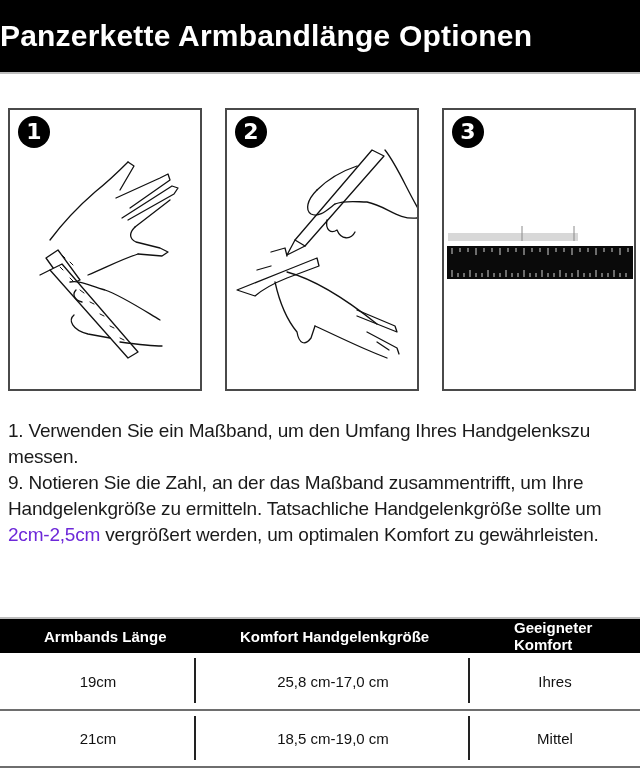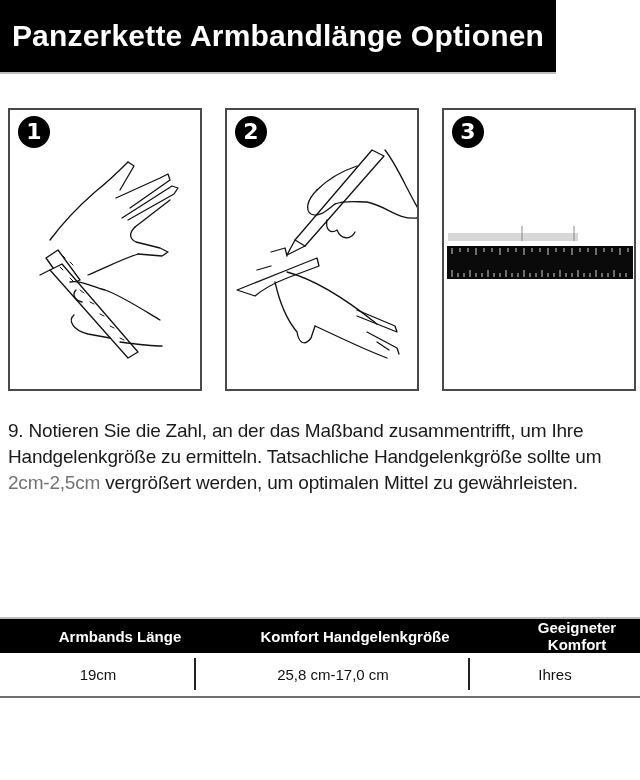--- a/index.html
+++ b/index.html
@@ -1,22 +1,22 @@
 <!DOCTYPE html>
 <html><head>
   <meta charset="utf-8">
   <style>
     * { box-sizing: border-box; margin: 0; padding: 0; }
     html, body { width: 640px; height: 780px; background: #ffffff; overflow: hidden; }
     body { position: relative; font-family: "Liberation Sans", sans-serif; color: #111; }
 
     .title-bar {
-      position: absolute; left: 0; top: 0; width: 556px; height: 74px;
+      position: absolute; left: 0; top: 0; width: 640px; height: 74px;
       background: #000; border-bottom: 2px solid #bdbdbd;
-      display: flex; align-items: center; justify-content: center;
+      display: flex; align-items: center; justify-content: flex-start;
     }
     .title-bar h1 {
       color: #fff; font-family: "Liberation Sans", sans-serif; font-weight: bold;
       font-size: 30px; letter-spacing: 0.2px; white-space: nowrap;
     }
 
     .panel {
       position: absolute; top: 108px; height: 283px;
       border: 2px solid #4a4a4a; background: #fff; overflow: hidden;
     }
@@ -31,34 +31,34 @@
       display: flex; align-items: center; justify-content: center; line-height: 1;
     }
     .panel svg { position: absolute; left: 0; top: 0; }
 
     .instructions {
       position: absolute; left: 8px; top: 418px; width: 630px;
       font-family: "Liberation Sans", sans-serif; font-size: 19px; line-height: 26px;
       color: #1a1a1a; letter-spacing: -0.2px;
     }
     .instructions p { margin: 0; }
-    .highlight { color: #737373; }
+    .highlight { color: #6d28d9; }
 
     .size-table {
       position: absolute; left: 0; top: 617px; width: 640px;
       border-collapse: collapse; table-layout: fixed;
     }
     .size-table th {
       background: #000; color: #fff; font-weight: bold; font-size: 15px;
-      height: 34px; text-align: center; font-family: "Liberation Sans", sans-serif;
+      height: 34px; text-align: left; font-family: "Liberation Sans", sans-serif;
       border-top: 2px solid #bdbdbd;
       padding-left: 44px;
     }
     .size-table td {
-      height: 44px; text-align: center; font-size: 15px; color: #111;
+      height: 57px; text-align: center; font-size: 15px; color: #111;
       border-bottom: 2px solid #6e6e6e; position: relative;
     }
     .size-table td .sep {
       position: absolute; right: 0; top: 5px; bottom: 6px; width: 2px; background: #222;
     }
     .col1 { width: 196px; }
     .col2 { width: 274px; }
     .col3 { width: 170px; }
   </style>
 </head>
@@ -189,21 +189,22 @@
         <line x1="164" y1="167" x2="164" y2="163"></line>
       <line x1="170" y1="167" x2="170" y2="160"></line>
         <line x1="176" y1="167" x2="176" y2="163"></line>
         <line x1="182" y1="167" x2="182" y2="163"></line>
     </g>
   </svg>
   <div class="badge">3</div>
 </div>
 
 <div class="instructions">
-  <p><span>9. Notieren Sie die Zahl, an der das Maßband zusammentrifft, um Ihre Handgelenkgröße zu ermitteln. Tatsachliche Handgelenkgröße sollte um </span><span class="highlight">2cm-2,5cm</span><span> vergrößert werden, um optimalen Mittel zu gewährleisten.</span></p>
+  <p>1. Verwenden Sie ein Maßband, um den Umfang Ihres Handgelenkszu messen.</p>
+  <p><span>9. Notieren Sie die Zahl, an der das Maßband zusammentrifft, um Ihre Handgelenkgröße zu ermitteln. Tatsachliche Handgelenkgröße sollte um </span><span class="highlight">2cm-2,5cm</span><span> vergrößert werden, um optimalen Komfort zu gewährleisten.</span></p>
 </div>
 
 <table class="size-table">
   <colgroup>
       <col class="col1">
       <col class="col2">
       <col class="col3">
     </colgroup>
   <thead>
     <tr>
@@ -211,14 +212,19 @@
       <th>Komfort Handgelenkgröße</th>
       <th>Geeigneter Komfort</th>
     </tr>
   </thead>
   <tbody>
     <tr>
       <td><span>19cm</span><span class="sep"></span></td>
       <td><span>25,8 cm-17,0 cm</span><span class="sep"></span></td>
       <td><span>Ihres</span></td>
     </tr>
+    <tr>
+      <td><span>21cm</span><span class="sep"></span></td>
+      <td><span>18,5 cm-19,0 cm</span><span class="sep"></span></td>
+      <td><span>Mittel</span></td>
+    </tr>
   </tbody>
 </table>
 
 </body></html>

